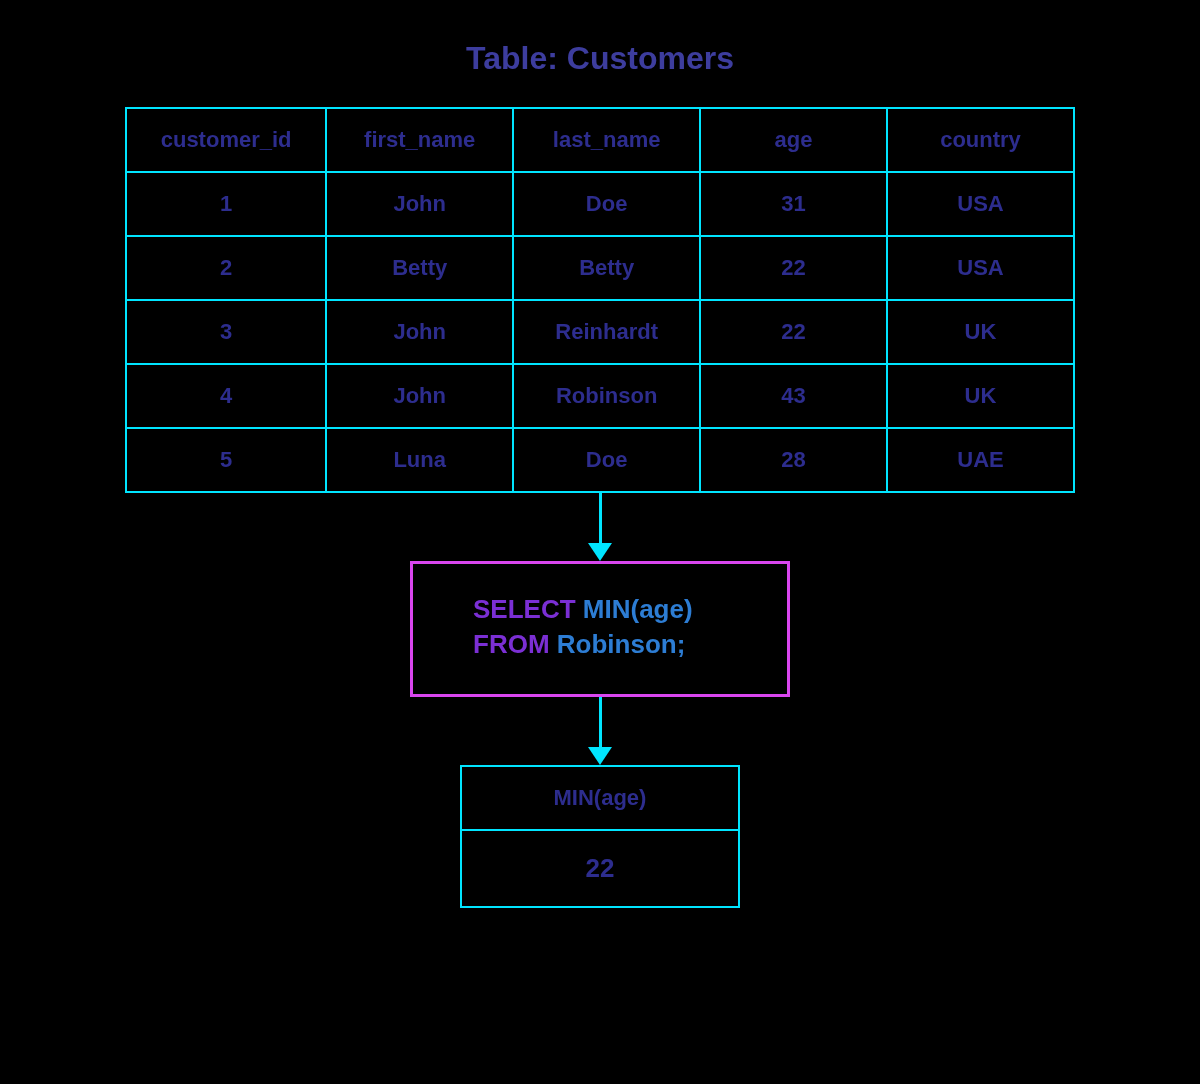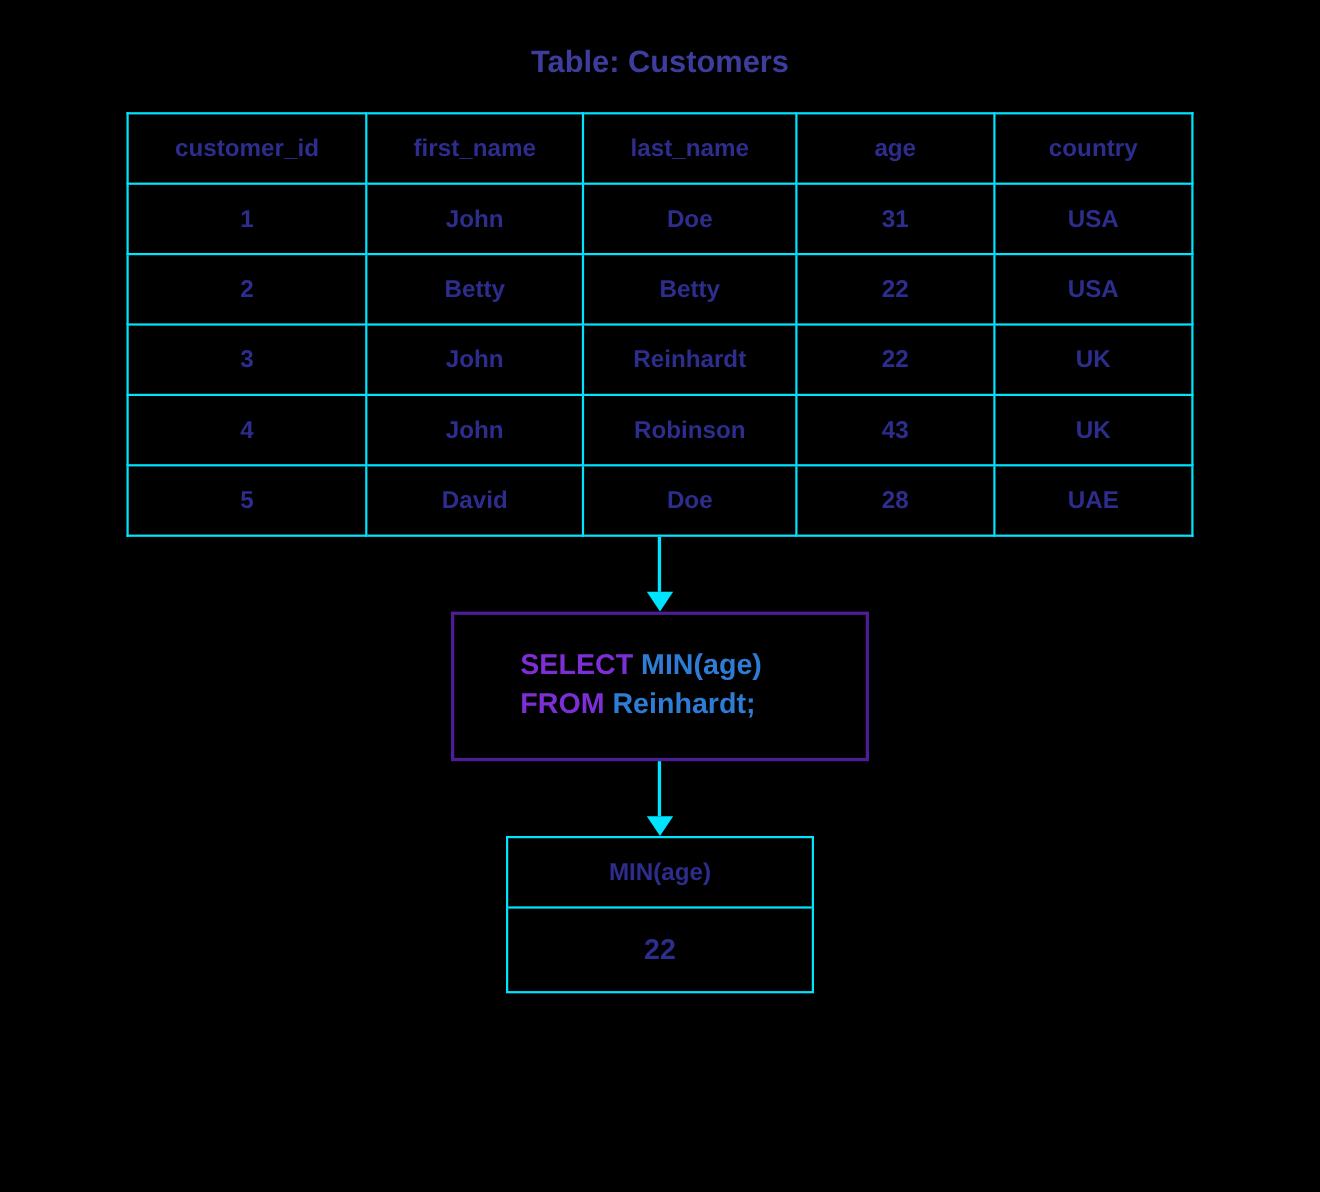--- a/index.html
+++ b/index.html
@@ -15,35 +15,35 @@
       height: 1084px;
       display: flex;
       flex-direction: column;
       align-items: center;
       justify-content: flex-start;
       padding-top: 40px;
     }
 
     .page-title {
       color: #3d3d9e;
-      font-size: 28px;
+      font-size: 32px;
       font-weight: bold;
       margin-bottom: 30px;
       text-align: center;
     }
 
     .customers-table {
       border-collapse: collapse;
       min-width: 950px;
     }
 
     .customers-table th,
     .customers-table td {
       border: 2px solid #00e5ff;
-      padding: 18px 42px;
+      padding: 18px 30px;
       text-align: center;
       color: #2d2d8e;
       font-size: 22px;
       font-weight: 600;
       min-width: 180px;
       margin-top: 33px;
     }
 
     .customers-table th {
       font-weight: 700;
@@ -64,21 +64,21 @@
 
     .arrow-head {
       width: 0;
       height: 0;
       border-left: 12px solid transparent;
       border-right: 12px solid transparent;
       border-top: 18px solid #00e5ff;
     }
 
     .sql-box {
-      border: 3px solid #4c1d95;
+      border: 3px solid #d946ef;
       padding: 30px 60px;
       margin: 0;
       text-align: left;
       min-width: 380px;
     }
 
     .sql-line {
       font-size: 26px;
       font-weight: 800;
       display: block;
@@ -166,21 +166,21 @@
       </tr>
       <tr>
         <td>4</td>
         <td>John</td>
         <td>Robinson</td>
         <td>43</td>
         <td>UK</td>
       </tr>
       <tr>
         <td>5</td>
-        <td>David</td>
+        <td>Luna</td>
         <td>Doe</td>
         <td>28</td>
         <td>UAE</td>
       </tr>
     </tbody>
   </table>
 
   <div class="arrow-down">
     <div class="arrow-line"></div>
     <div class="arrow-head"></div>
@@ -188,21 +188,21 @@
 
   <div class="sql-box">
     <span class="sql-line">
       <span class="sql-keyword">SELECT</span>
       <span> </span>
       <span class="sql-function">MIN(age)</span>
     </span>
     <span class="sql-line">
       <span class="sql-keyword">FROM</span>
       <span> </span>
-      <span class="sql-text">Reinhardt;</span>
+      <span class="sql-text">Robinson;</span>
     </span>
   </div>
 
   <div class="arrow-down">
     <div class="arrow-line"></div>
     <div class="arrow-head"></div>
   </div>
 
   <div class="result-table-container">
     <div class="result-header">MIN(age)</div>

